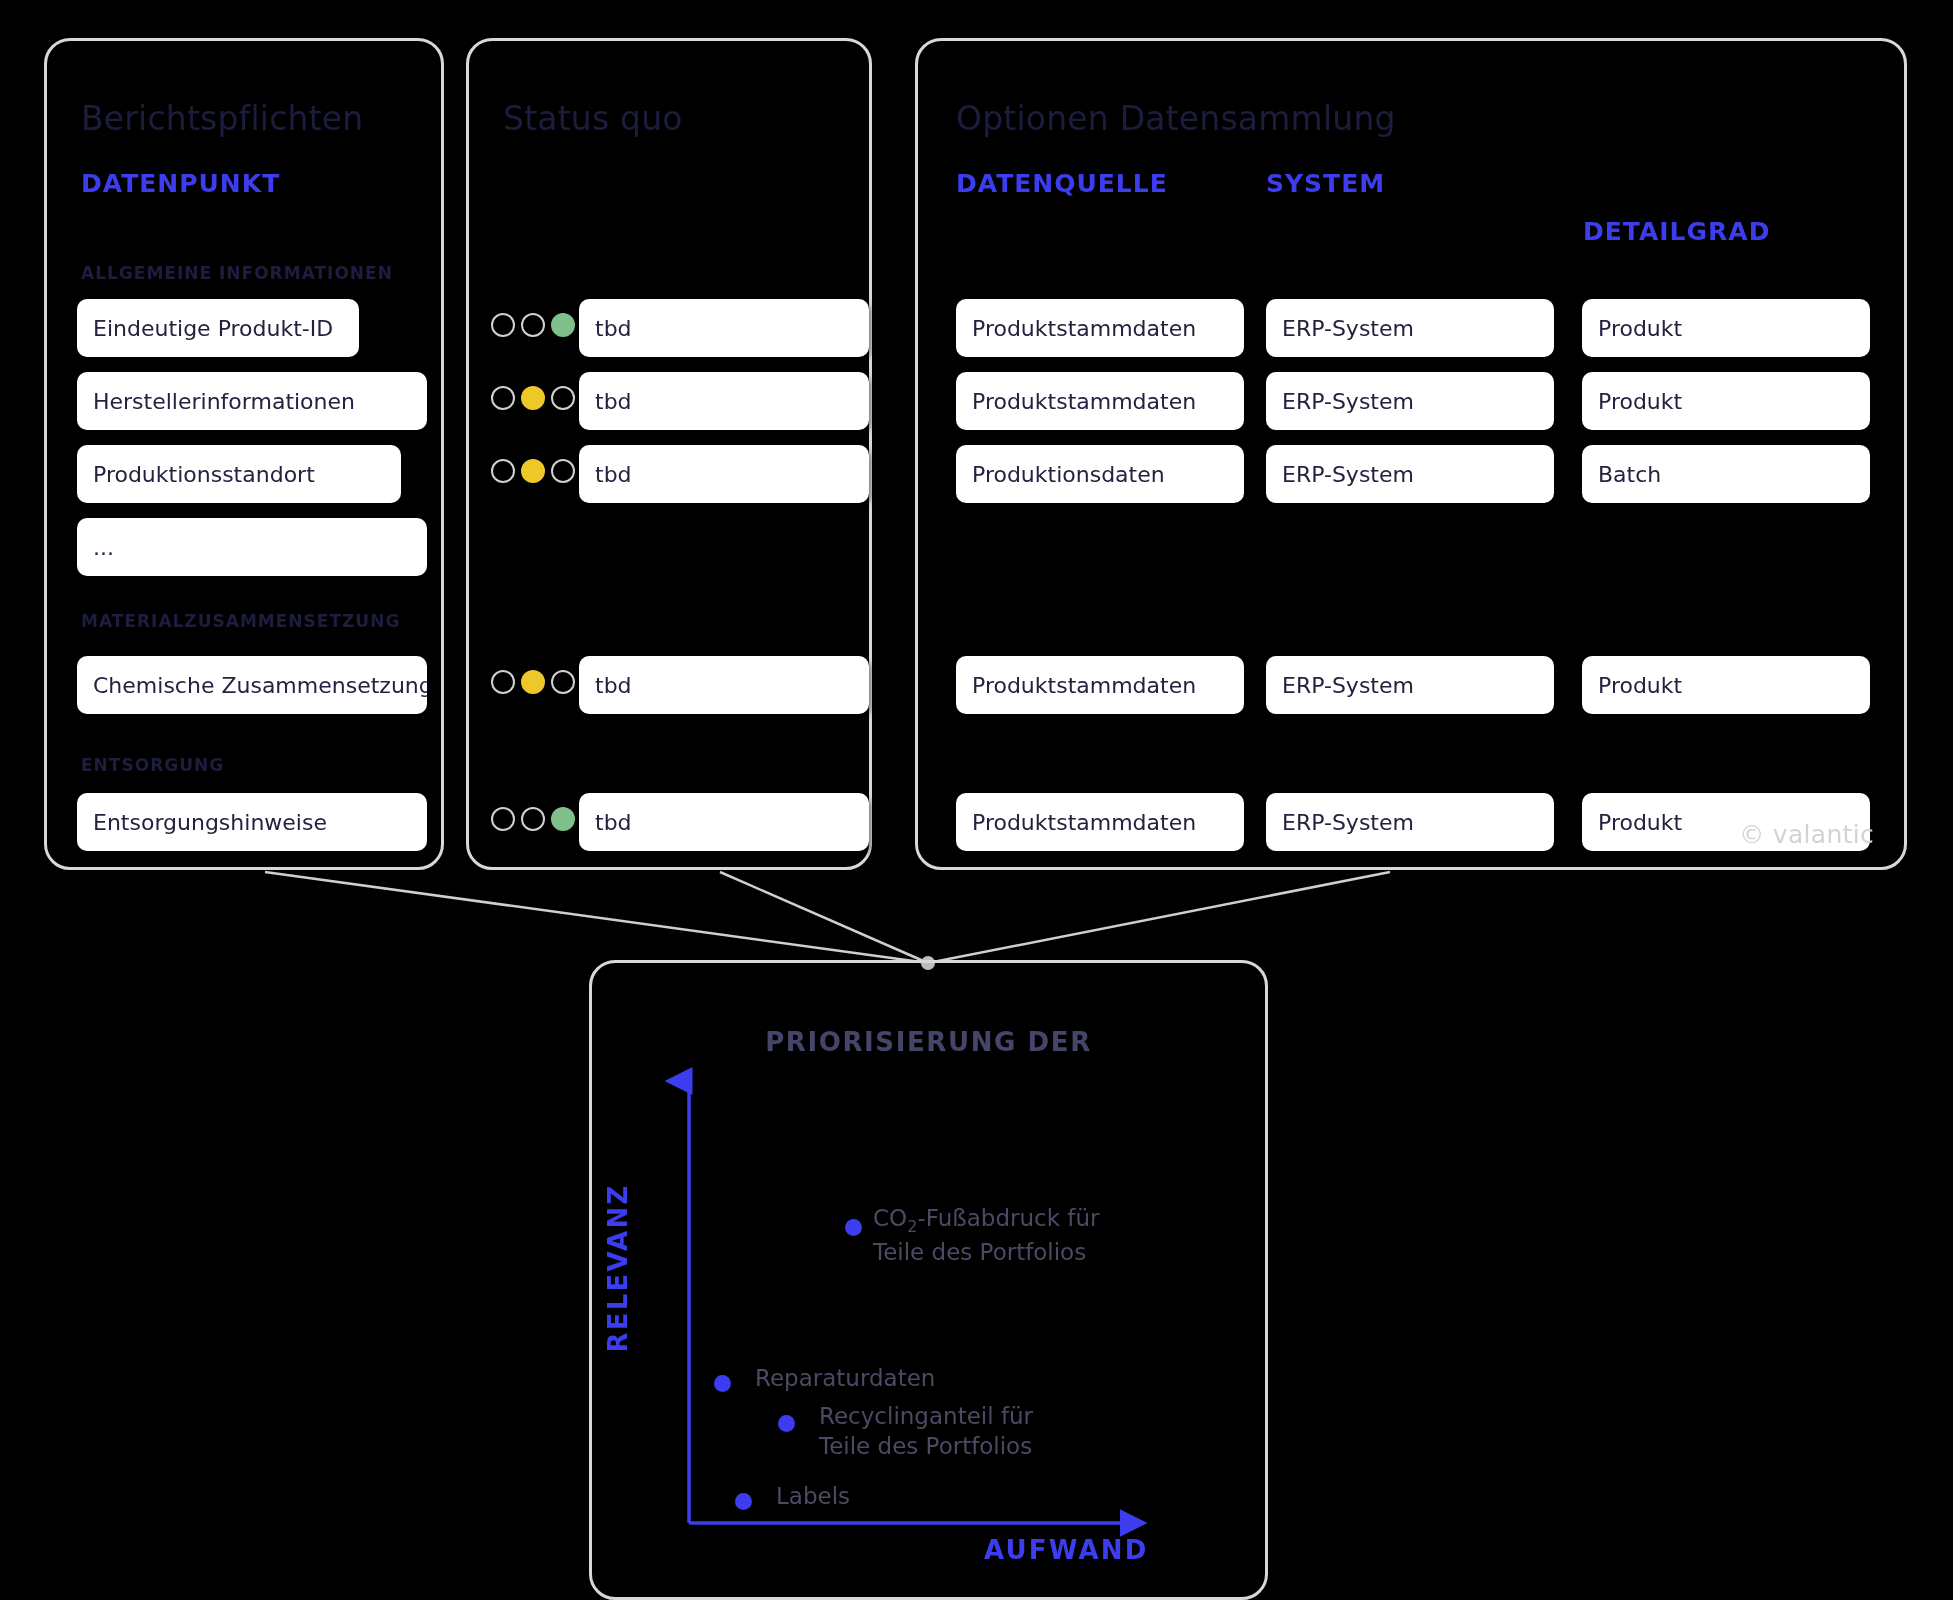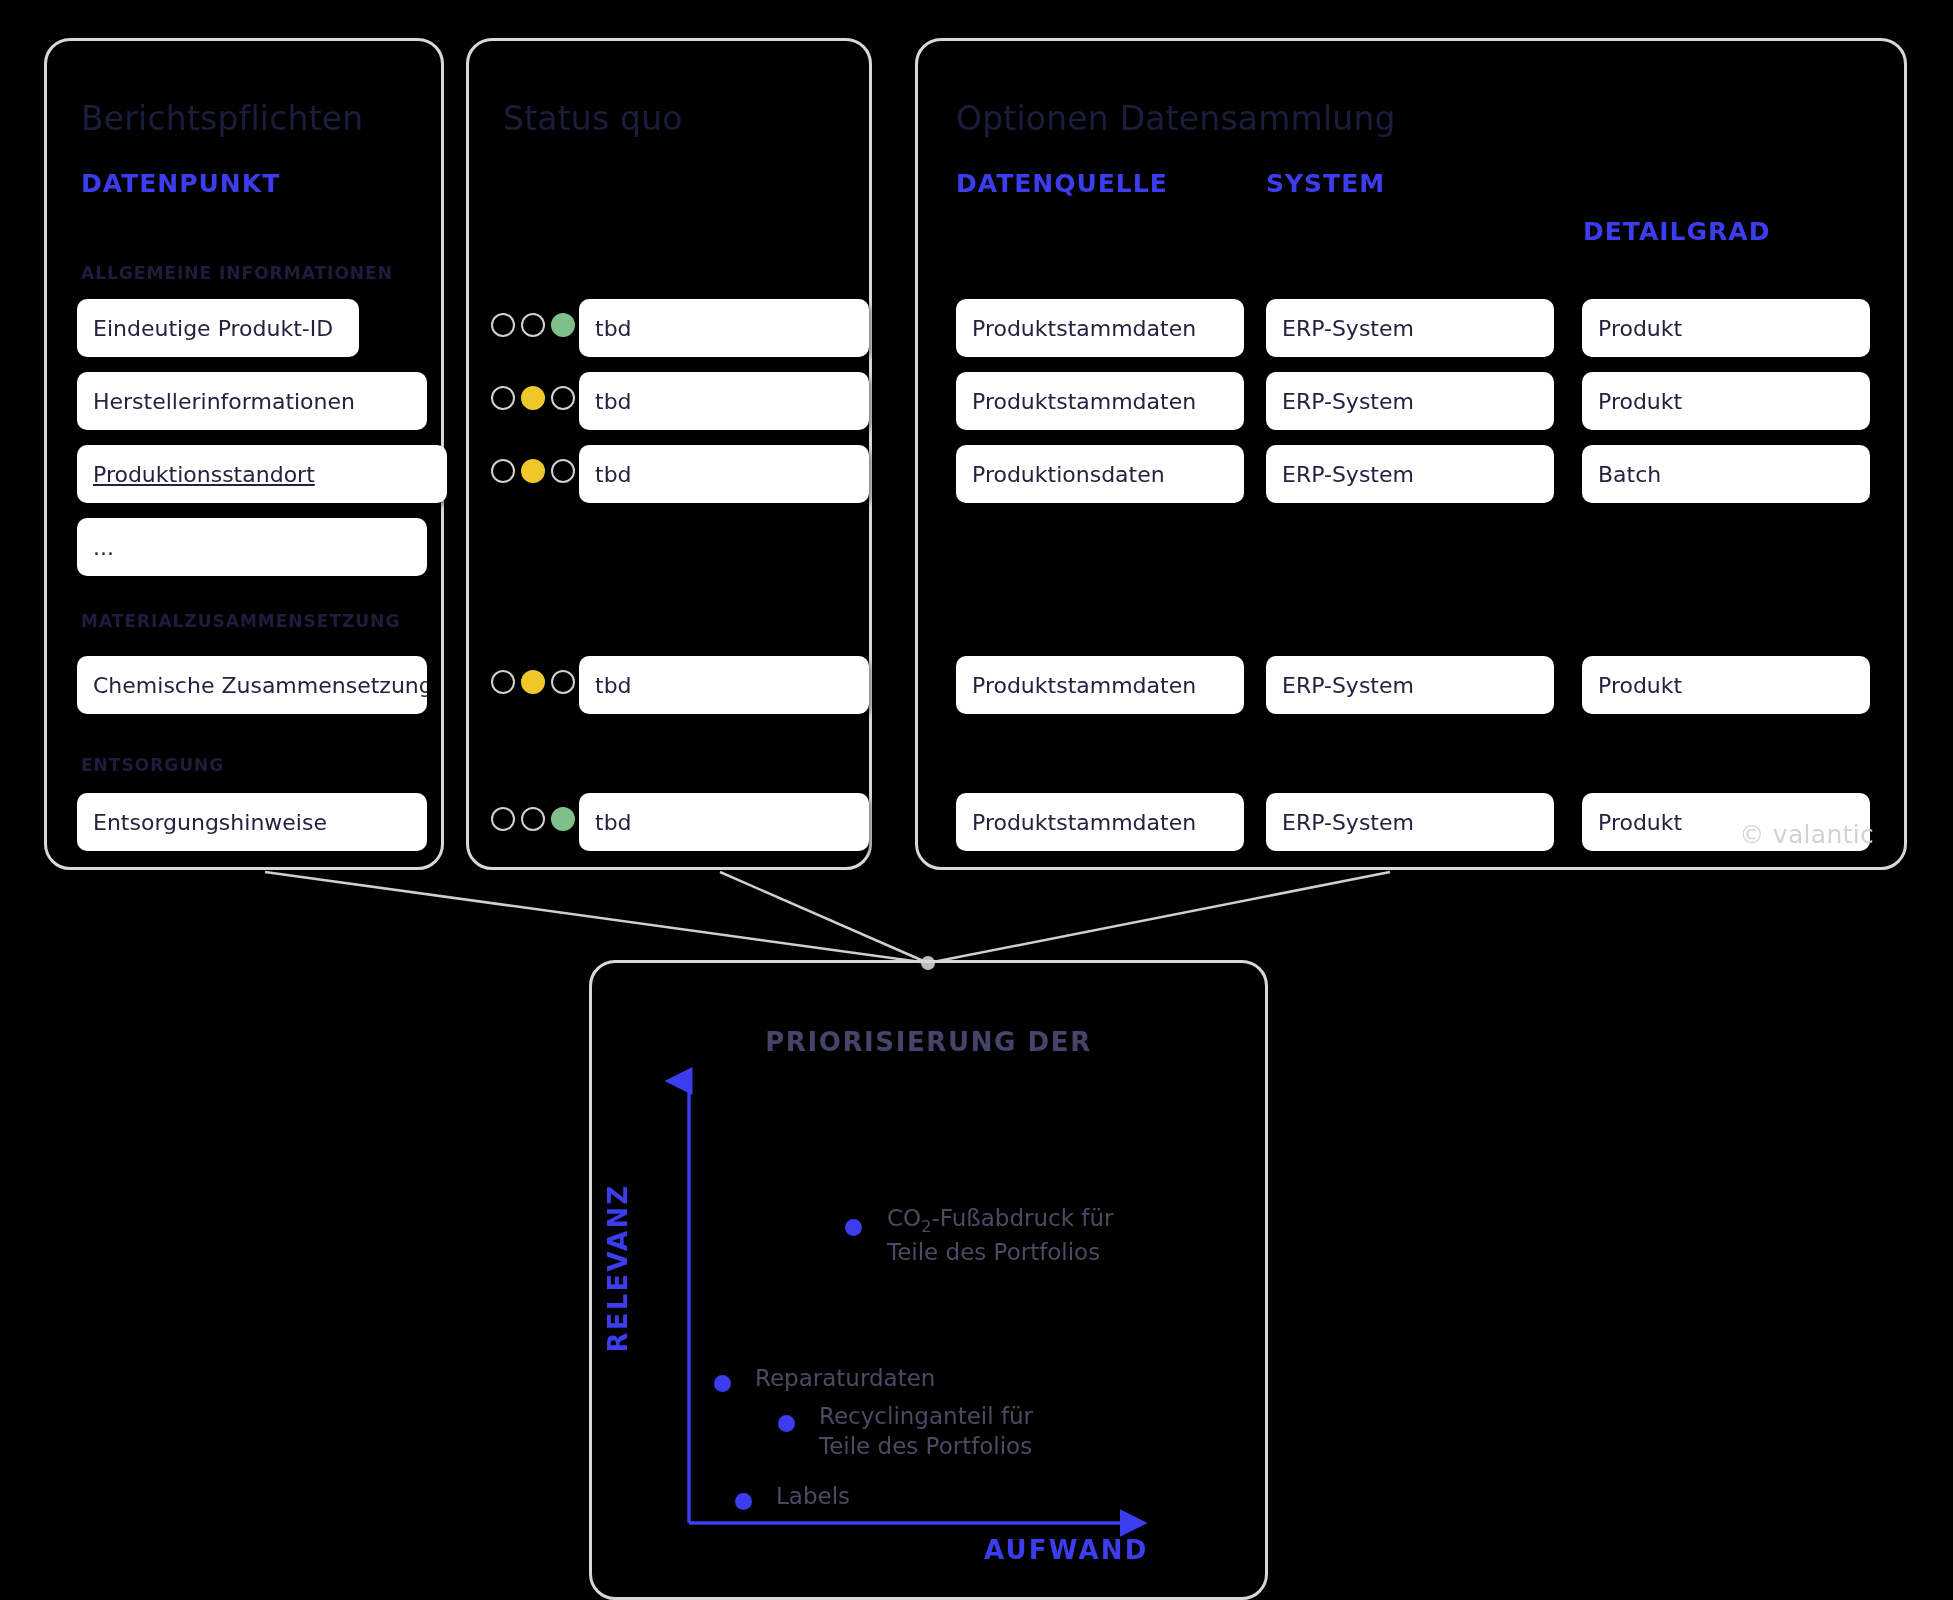--- a/index.html
+++ b/index.html
@@ -167,21 +167,21 @@
 
   <div class="panel" id="panel-berichtspflichten">
     <div class="panel-title" style="left:34px; top:58px;">Berichtspflichten</div>
 
     <div class="col-head" style="left:34px; top:128px;">DATENPUNKT</div>
 
     <div class="group-head" style="left:34px; top:222px;">ALLGEMEINE INFORMATIONEN</div>
 
     <div class="pill" style="left:30px; top:258px; width:282px; height:58px;">Eindeutige Produkt-ID</div>
     <div class="pill" style="left:30px; top:331px; width:350px; height:58px;">Herstellerinformationen</div>
-    <div class="pill" style="left:30px; top:404px; width:370px; height:58px;text-decoration:underline;">Produktionsstandort</div>
+    <div class="pill" style="left:30px; top:404px; width:324px; height:58px;">Produktionsstandort</div>
     <div class="pill" style="left:30px; top:477px; width:350px; height:58px;">...</div>
 
     <div class="group-head" style="left:34px; top:570px;">MATERIALZUSAMMENSETZUNG</div>
 
     <div class="pill" style="left:30px; top:615px; width:350px; height:58px;">Chemische Zusammensetzung</div>
 
     <div class="group-head" style="left:34px; top:714px;">ENTSORGUNG</div>
 
     <div class="pill" style="left:30px; top:752px; width:350px; height:58px;">Entsorgungshinweise</div>
   </div>
@@ -275,21 +275,21 @@
 
         <line x1="97" y1="560" x2="97" y2="118" stroke="#3d3df0" stroke-width="3.5" marker-end="url(#arrowhead-up)"></line>
 
         <line x1="97" y1="560" x2="552" y2="560" stroke="#3d3df0" stroke-width="3.5" marker-end="url(#arrowhead-right)"></line>
       </svg>
 
       <div class="axis-label" id="label-relevanz">RELEVANZ</div>
       <div class="axis-label" id="label-aufwand">AUFWAND</div>
 
       <div class="data-point" style="left:253px; top:256px;"></div>
-      <div class="point-label" style="left:295px; top:240px;">
+      <div class="point-label" style="left:281px; top:240px;">
         <div><span>CO</span><sub>2</sub><span>-Fußabdruck für</span></div>
         <div>Teile des Portfolios</div>
       </div>
 
       <div class="data-point" style="left:122px; top:412px;"></div>
       <div class="point-label" style="left:163px; top:400px;">
         <div>Reparaturdaten</div>
       </div>
 
       <div class="data-point" style="left:186px; top:452px;"></div>

